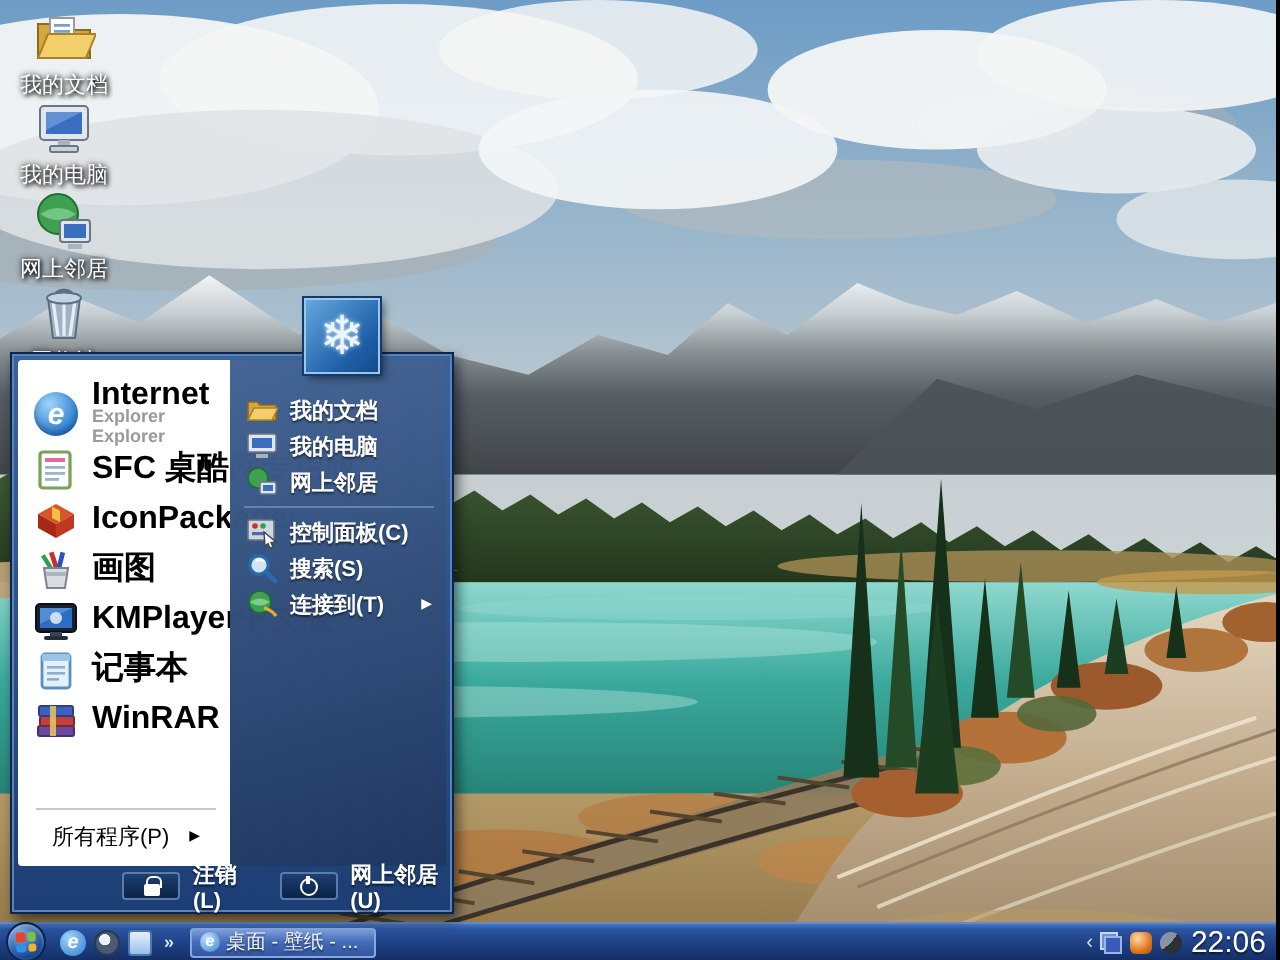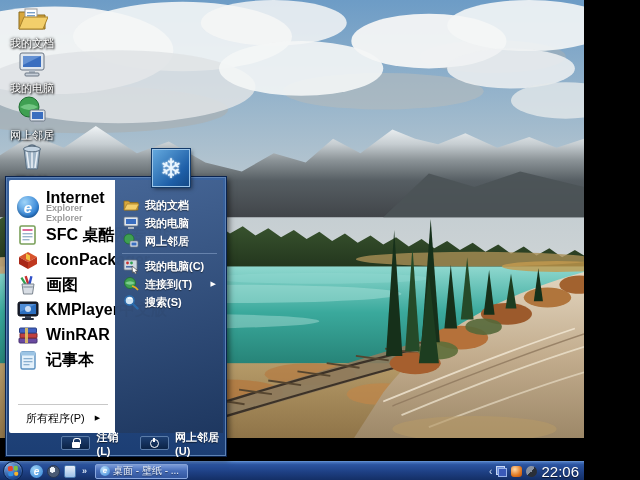--- a/index.html
+++ b/index.html
@@ -1,17 +1,17 @@
 <!DOCTYPE html>
 <html><head>
 <meta charset="utf-8">
 <style>
   * { margin:0; padding:0; box-sizing:border-box; }
   body { font-family:"Liberation Sans","DejaVu Sans",sans-serif; background:#000; }
-  .screen { position:relative; width:584px; height:480px; overflow:hidden; }
+  .screen { position:relative; width:638px; height:480px; overflow:hidden; }
   .wallpaper { position:absolute; inset:0; z-index:0; }
 
   
   .dicon { position:absolute; left:4px; width:56px; z-index:2; text-align:center; cursor:default; }
   .dicon .ig { width:34px; height:34px; margin:0 auto; display:flex; align-items:center; justify-content:center; }
   .dicon .lbl { margin-top:1px; font-size:11px; color:#fff; text-shadow:1px 1px 2px #000, 0 0 3px #000; line-height:12px; }
 
   
   .start-menu { position:absolute; left:5px; top:176px; width:222px; height:281px; z-index:5;
     background:linear-gradient(180deg,#3a639e,#1c3e74); border:1px solid #0a2450;
@@ -324,42 +324,42 @@
               <rect x="8" y="17" width="6" height="2" fill="#3a4456"></rect>
               <rect x="5" y="19" width="12" height="2" rx="1" fill="#242c3c"></rect>
             </svg>
           </div>
           <div class="ml-text">KMPlayer中文版</div>
         </div>
 
         <div class="ml-item">
           <div class="i24">
             <svg width="22" height="22" viewBox="0 0 22 22">
-              <rect x="2" y="14" width="18" height="5" rx="1" fill="#6a4aa0" stroke="#463070"></rect>
-              <rect x="3" y="9" width="17" height="5" rx="1" fill="#c04040" stroke="#802828"></rect>
-              <rect x="2.5" y="4" width="17" height="5" rx="1" fill="#4060c0" stroke="#2a4084"></rect>
-              <rect x="8" y="4" width="3" height="15" fill="#e8c860" opacity=".85"></rect>
-            </svg>
-          </div>
-          <div class="ml-text">WinRAR</div>
-        </div>
-
-        <div class="ml-item">
-          <div class="i24">
-            <svg width="22" height="22" viewBox="0 0 22 22">
               <rect x="4" y="3" width="14" height="17" rx="1.5" fill="#e4f1fb" stroke="#5a90c0" stroke-width="1.4"></rect>
               <rect x="4" y="3" width="14" height="3.5" fill="#9cc4e4"></rect>
               <rect x="6.5" y="9" width="9" height="1.3" fill="#8ab0d0"></rect>
               <rect x="6.5" y="12" width="9" height="1.3" fill="#8ab0d0"></rect>
               <rect x="6.5" y="15" width="6" height="1.3" fill="#8ab0d0"></rect>
             </svg>
           </div>
           <div class="ml-text">记事本</div>
         </div>
 
+        <div class="ml-item">
+          <div class="i24">
+            <svg width="22" height="22" viewBox="0 0 22 22">
+              <rect x="2" y="14" width="18" height="5" rx="1" fill="#6a4aa0" stroke="#463070"></rect>
+              <rect x="3" y="9" width="17" height="5" rx="1" fill="#c04040" stroke="#802828"></rect>
+              <rect x="2.5" y="4" width="17" height="5" rx="1" fill="#4060c0" stroke="#2a4084"></rect>
+              <rect x="8" y="4" width="3" height="15" fill="#e8c860" opacity=".85"></rect>
+            </svg>
+          </div>
+          <div class="ml-text">WinRAR</div>
+        </div>
+
         <div class="ml-spacer"></div>
         <div class="ml-sep"></div>
         <div class="allprog">
           <span class="ap-text">所有程序(P)</span>
           <span class="ap-arrow">▶</span>
         </div>
       </div>
 
       <div class="menu-right">
         <div class="mr-item">
@@ -397,42 +397,42 @@
         <div class="mr-item">
           <div class="i17">
             <svg width="16" height="16" viewBox="0 0 16 16">
               <rect x="1" y="2" width="13" height="10" rx="1" fill="#cfd8e2" stroke="#6b7684" stroke-width=".8"></rect>
               <circle cx="4.5" cy="5" r="1.4" fill="#c83030"></circle>
                 <circle cx="8.5" cy="5" r="1.4" fill="#30a050"></circle>
               <rect x="3" y="8" width="7" height="1.6" fill="#4a6ea8"></rect>
               <path d="M9,8 L15,13 L12.5,13.3 L13.5,15.5 L12,16 L11,13.8 L9.5,15 Z" fill="#fff" stroke="#444" stroke-width=".7"></path>
             </svg>
           </div>
-          <span class="mr-text">我的电脑(C)</span>
+          <span class="mr-text">控制面板(C)</span>
+        </div>
+        <div class="mr-item">
+          <div class="i17">
+            <svg width="16" height="16" viewBox="0 0 16 16">
+              <circle cx="6.5" cy="6.5" r="4.6" fill="#cfe4f4" stroke="#2a6aaa" stroke-width="1.6"></circle>
+              <path d="M5,4.5 Q7,3 9,4.8" stroke="#fff" stroke-width="1.2" fill="none"></path>
+              <line x1="10" y1="10" x2="14.5" y2="14.5" stroke="#2a6aaa" stroke-width="2.4" stroke-linecap="round"></line>
+            </svg>
+          </div>
+          <span class="mr-text">搜索(S)</span>
         </div>
         <div class="mr-item">
           <div class="i17">
             <svg width="16" height="16" viewBox="0 0 16 16">
               <circle cx="7" cy="7" r="5.5" fill="#3fa052" stroke="#1d6e30" stroke-width=".8"></circle>
               <path d="M2,7 Q7,3.5 12,7 Q7,10.5 2,7" fill="#8fd89e" opacity=".8"></path>
               <path d="M9,10 Q13,11 15,14" stroke="#e8b020" stroke-width="1.6" fill="none"></path>
             </svg>
           </div>
           <span class="mr-text">连接到(T)</span>
           <span class="mr-arrow">▶</span>
-        </div>
-        <div class="mr-item">
-          <div class="i17">
-            <svg width="16" height="16" viewBox="0 0 16 16">
-              <circle cx="6.5" cy="6.5" r="4.6" fill="#cfe4f4" stroke="#2a6aaa" stroke-width="1.6"></circle>
-              <path d="M5,4.5 Q7,3 9,4.8" stroke="#fff" stroke-width="1.2" fill="none"></path>
-              <line x1="10" y1="10" x2="14.5" y2="14.5" stroke="#2a6aaa" stroke-width="2.4" stroke-linecap="round"></line>
-            </svg>
-          </div>
-          <span class="mr-text">搜索(S)</span>
         </div>
       </div>
     </div>
 
     <div class="menu-bottom">
       <div class="mb-btn">
         <div class="lock"></div>
       </div>
       <span class="mb-label">注销(L)</span>
       <div class="mb-btn" style="margin-left:8px;">

